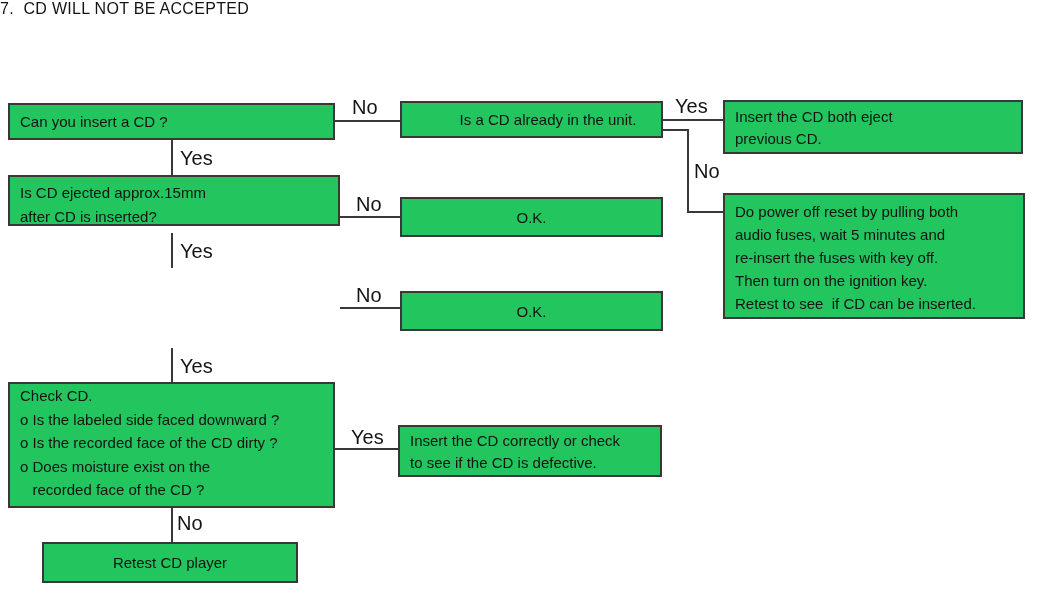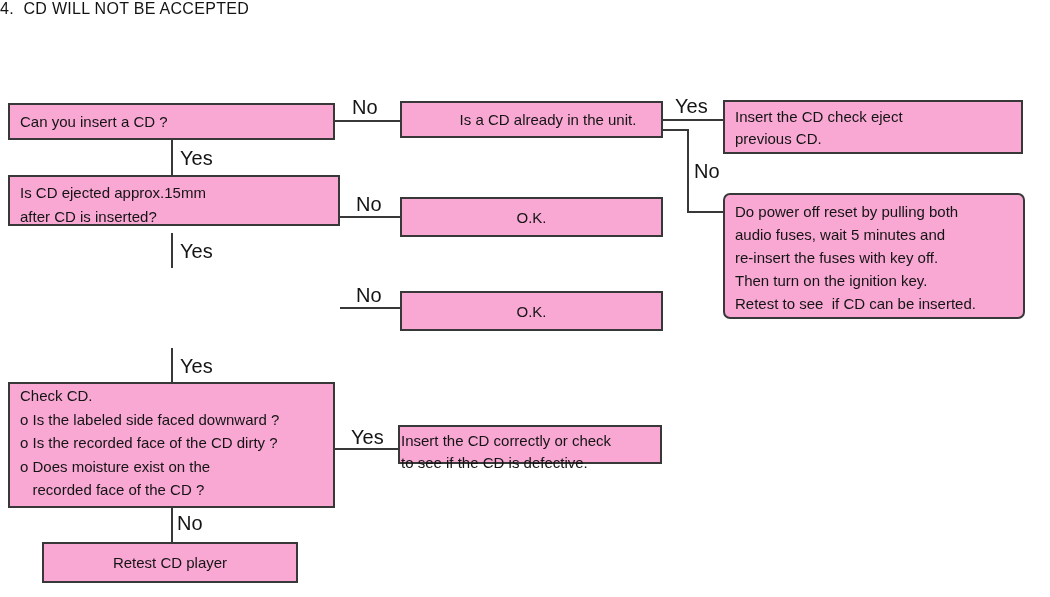--- a/index.html
+++ b/index.html
@@ -16,21 +16,21 @@
     position: absolute;
     font-size: 16px;
     letter-spacing: 0.3px;
     color: #141414;
     white-space: pre;
   }
   .box {
     position: absolute;
     box-sizing: border-box;
     border: 2px solid #383838;
-    background: #f9a8d4;
+    background: #22c55e;
     font-size: 15px;
     color: #141414;
     white-space: pre-wrap;
   }
   .box.center {
     display: flex;
     align-items: center;
     justify-content: center;
     text-align: center;
   }
@@ -54,21 +54,21 @@
     font-size: 20px;
     color: #141414;
     white-space: pre;
   }
 </style>
 </head>
 <body>
 
 <div id="page">
 
-  <div class="page-title">4.  CD WILL NOT BE ACCEPTED</div>
+  <div class="page-title">7.  CD WILL NOT BE ACCEPTED</div>
 
   <div class="box vcenter" style="left:8px; top:103px; width:327px; height:37px;">Can you insert a CD ?</div>
 
   <div class="box" style="left:8px; top:175px; width:332px; height:51px; padding:4px 10px; line-height:24px;">Is CD ejected approx.15mm
 after CD is inserted?</div>
 
 
   <div class="box" style="left:8px; top:382px; width:327px; height:126px; padding:0 10px; line-height:23.5px;">Check CD.
 o Is the labeled side faced downward ?
 o Is the recorded face of the CD dirty ?
@@ -76,27 +76,27 @@
    recorded face of the CD ?</div>
 
   <div class="box center" style="left:42px; top:542px; width:256px; height:41px;">Retest CD player</div>
 
   <div class="box center" style="left:400px; top:101px; width:263px; height:37px;padding-left:33px;">Is a CD already in the unit.</div>
 
   <div class="box center" style="left:400px; top:197px; width:263px; height:40px;">O.K.</div>
 
   <div class="box center" style="left:400px; top:291px; width:263px; height:40px;">O.K.</div>
 
-  <div class="box" style="left:398px; top:425px; width:264px; height:39px; padding:3px 1px; line-height:22px;">Insert the CD correctly or check
+  <div class="box" style="left:398px; top:425px; width:264px; height:52px; padding:3px 10px; line-height:22px;">Insert the CD correctly or check
 to see if the CD is defective.</div>
 
-  <div class="box" style="left:723px; top:100px; width:300px; height:54px; padding:4px 10px; line-height:22px;">Insert the CD check eject
+  <div class="box" style="left:723px; top:100px; width:300px; height:54px; padding:4px 10px; line-height:22px;">Insert the CD both eject
 previous CD.</div>
 
-  <div class="box" style="left:723px; top:193px; width:302px; height:126px; padding:5px 10px; line-height:23px;border-radius:7px;">Do power off reset by pulling both
+  <div class="box" style="left:723px; top:193px; width:302px; height:126px; padding:5px 10px; line-height:23px;">Do power off reset by pulling both
 audio fuses, wait 5 minutes and
 re-insert the fuses with key off.
 Then turn on the ignition key.
 Retest to see  if CD can be inserted.</div>
 
   <div class="vline" style="left:171px; top:140px; height:35px;"></div>
   <div class="hline" style="left:335px; top:120px; width:65px;"></div>
 
   <div class="hline" style="left:663px; top:119px; width:60px;"></div>
   <div class="hline" style="left:663px; top:129px; width:26px;"></div>

